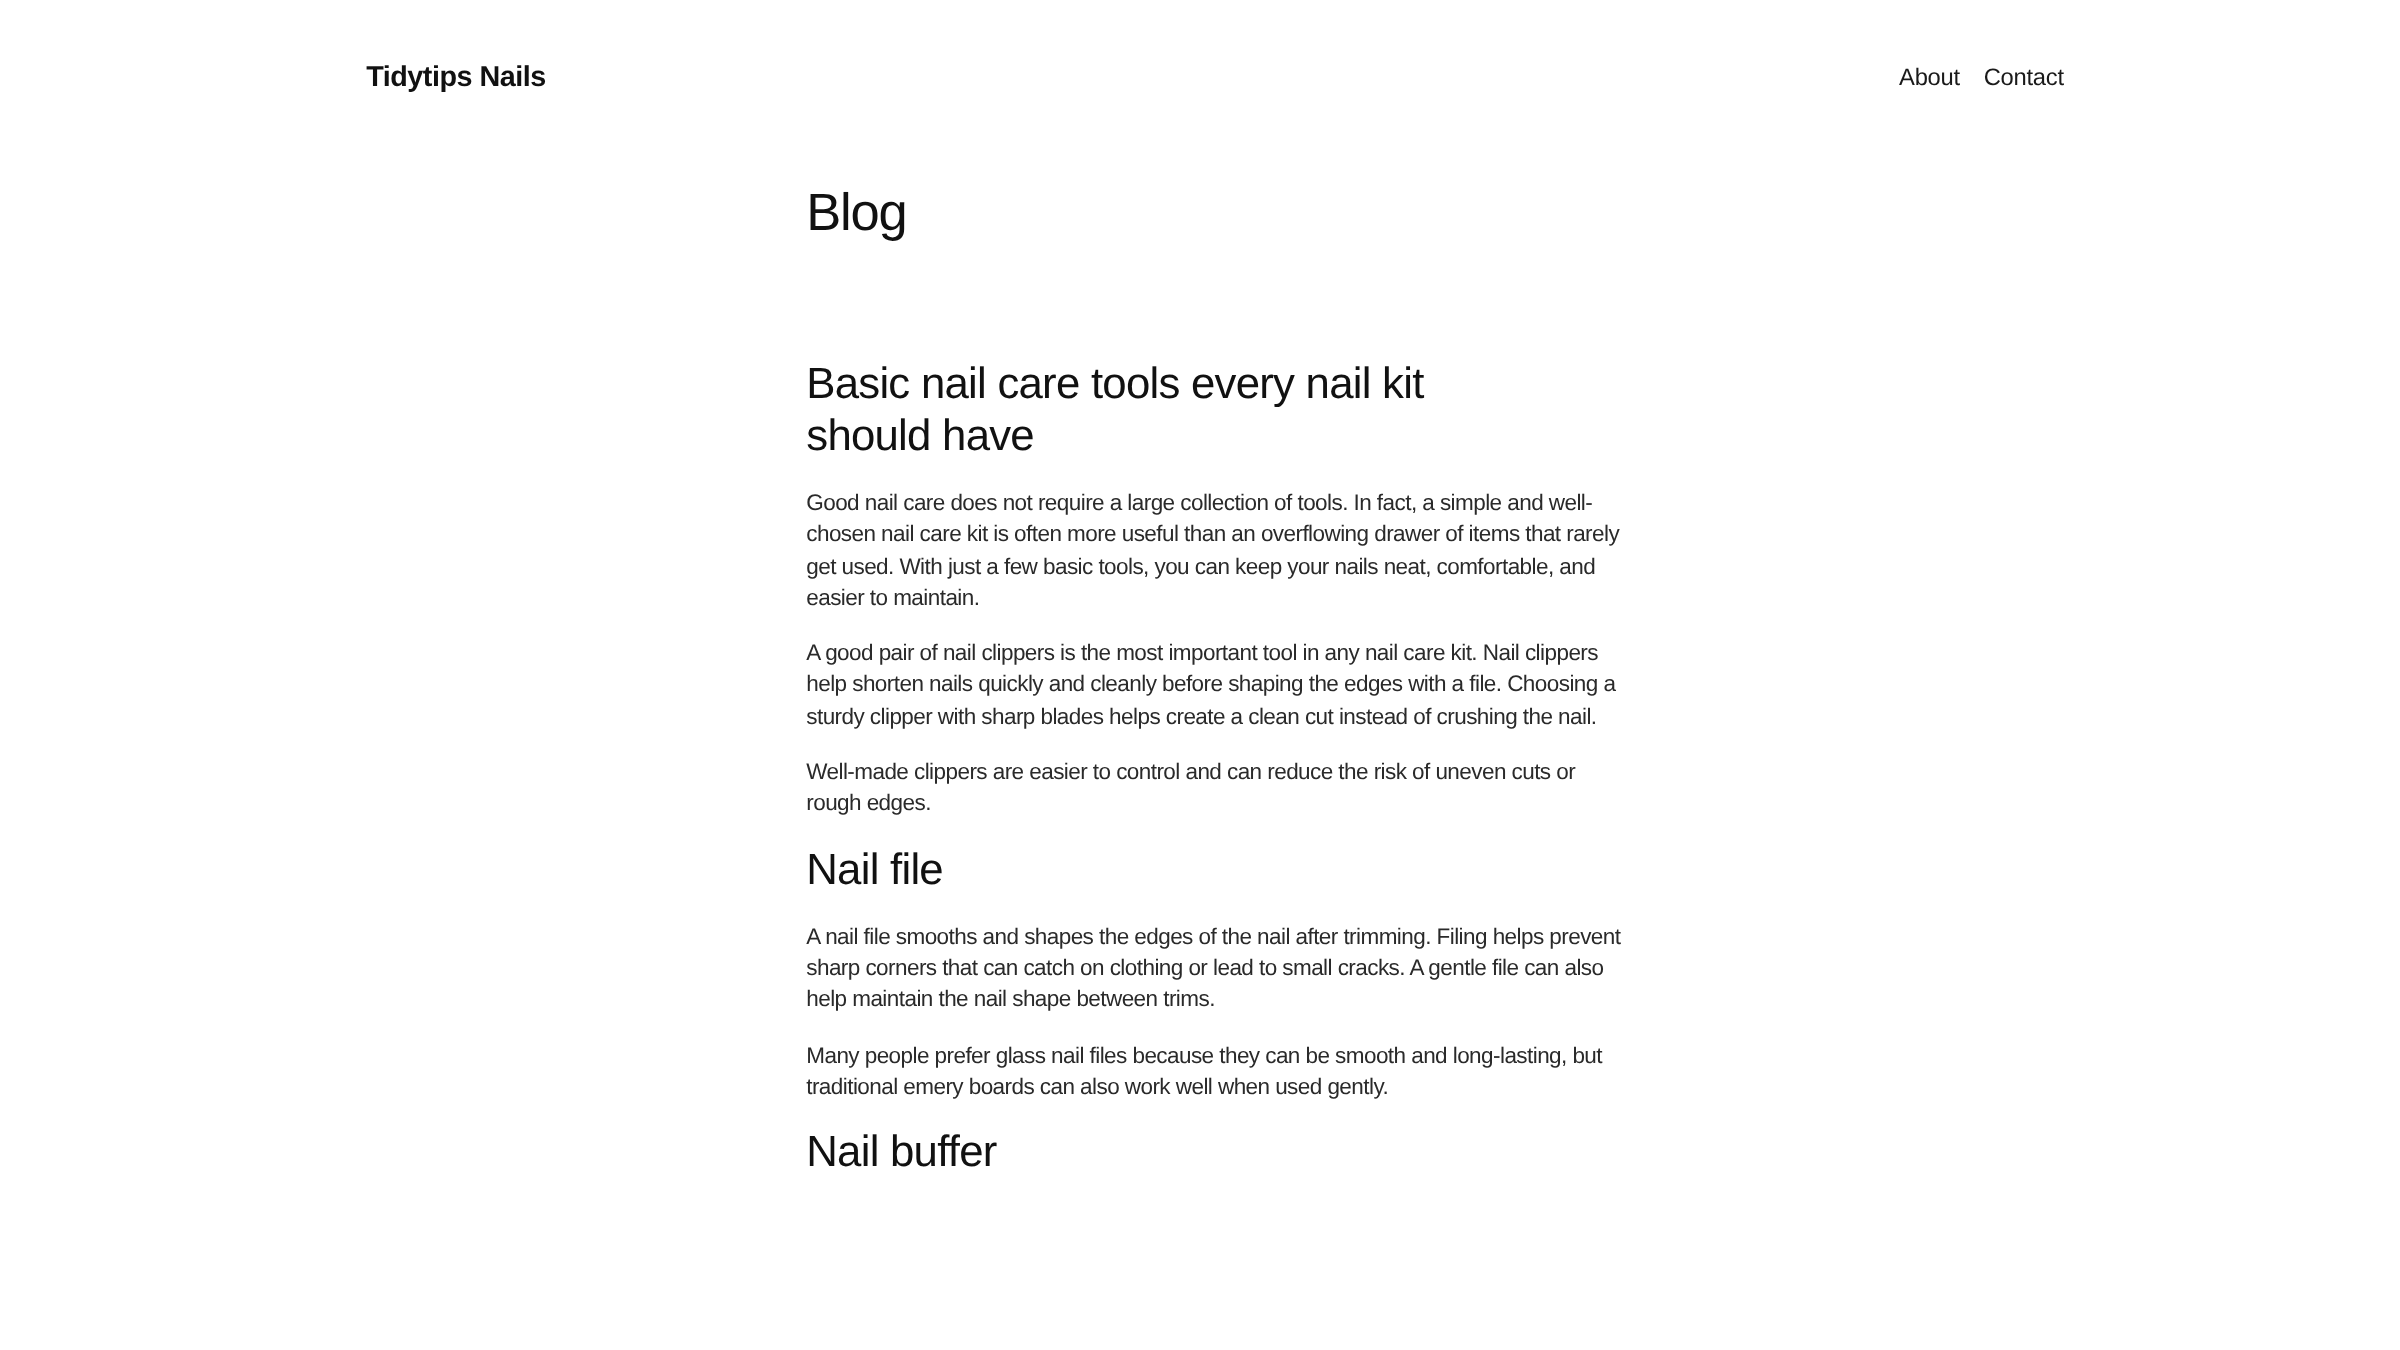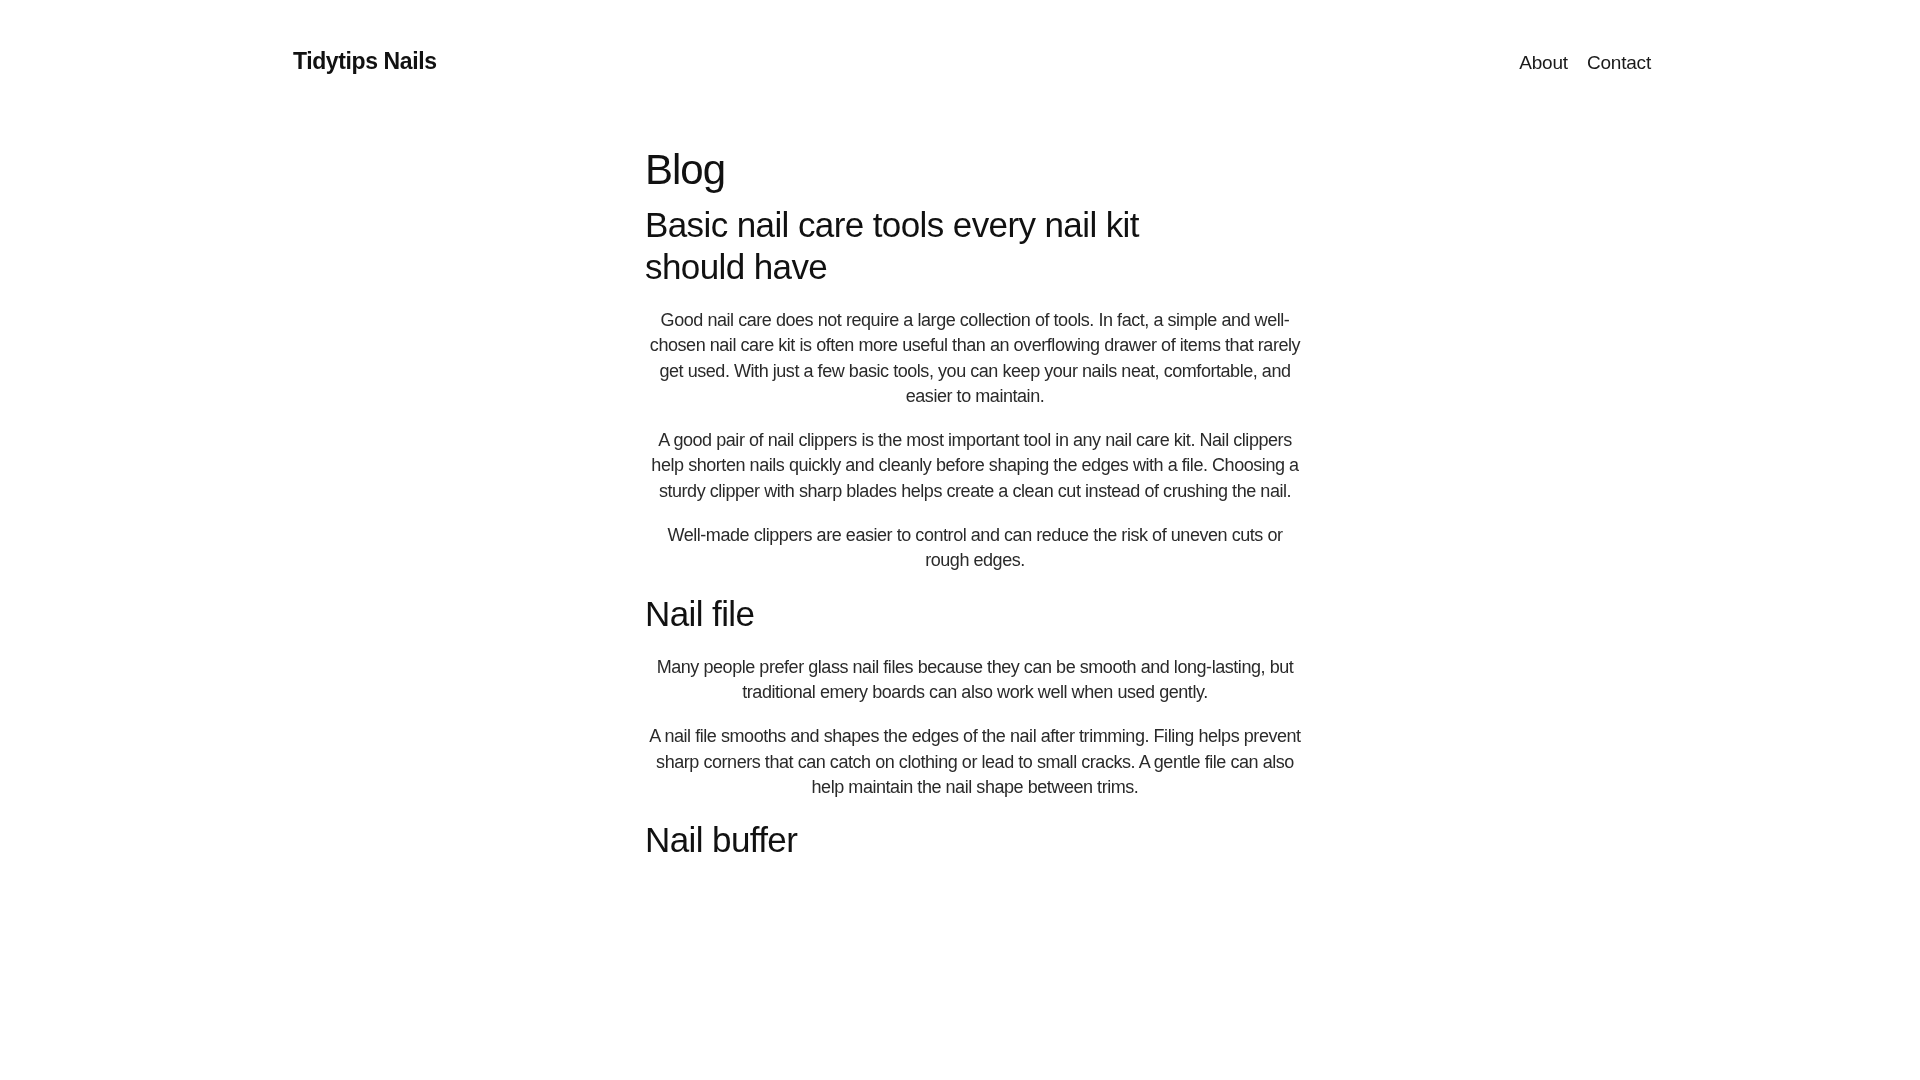--- a/index.html
+++ b/index.html
@@ -36,36 +36,35 @@
     left: 645px; top: 136px;
     width: 660px;
   }
   .page-title {
     margin: 0;
     font-size: 42px; font-weight: 400;
     letter-spacing: -1px;
     line-height: 68px;
     color: #111111;
   }
-  .article { }
+  .article { margin-top: 82px; }
   .article-title {
     margin: 0 0 20px 0;
     font-size: 35px; font-weight: 400;
     letter-spacing: -0.6px;
     line-height: 36px;
     width: 500px;
     color: #111111;
   }
   .article p {
     margin: 0 0 19px 0;
     font-size: 18px;
     line-height: 25.3px;
     letter-spacing: -0.45px;
     color: #2a2a2a;
-    text-align: center;
   }
   .article h2 {
     margin: 0 0 20px 0;
     font-size: 35px; font-weight: 400;
     letter-spacing: -0.6px;
     line-height: 42px;
     color: #111111;
   }
 </style>
 </head>
@@ -83,18 +82,18 @@
   <h1 class="page-title">Blog</h1>
 
   <article class="article">
     <h2 class="article-title">Basic nail care tools every nail kit should have</h2>
     <p>Good nail care does not require a large collection of tools. In fact, a simple and well-chosen nail care kit is often more useful than an overflowing drawer of items that rarely get used. With just a few basic tools, you can keep your nails neat, comfortable, and easier to maintain.</p>
 
     <p>A good pair of nail clippers is the most important tool in any nail care kit. Nail clippers help shorten nails quickly and cleanly before shaping the edges with a file. Choosing a sturdy clipper with sharp blades helps create a clean cut instead of crushing the nail.</p>
     <p>Well-made clippers are easier to control and can reduce the risk of uneven cuts or rough edges.</p>
 
     <h2>Nail file</h2>
+    <p>A nail file smooths and shapes the edges of the nail after trimming. Filing helps prevent sharp corners that can catch on clothing or lead to small cracks. A gentle file can also help maintain the nail shape between trims.</p>
     <p>Many people prefer glass nail files because they can be smooth and long-lasting, but traditional emery boards can also work well when used gently.</p>
-    <p>A nail file smooths and shapes the edges of the nail after trimming. Filing helps prevent sharp corners that can catch on clothing or lead to small cracks. A gentle file can also help maintain the nail shape between trims.</p>
 
     <h2>Nail buffer</h2>
   </article>
 </main>
 
 </body></html>

